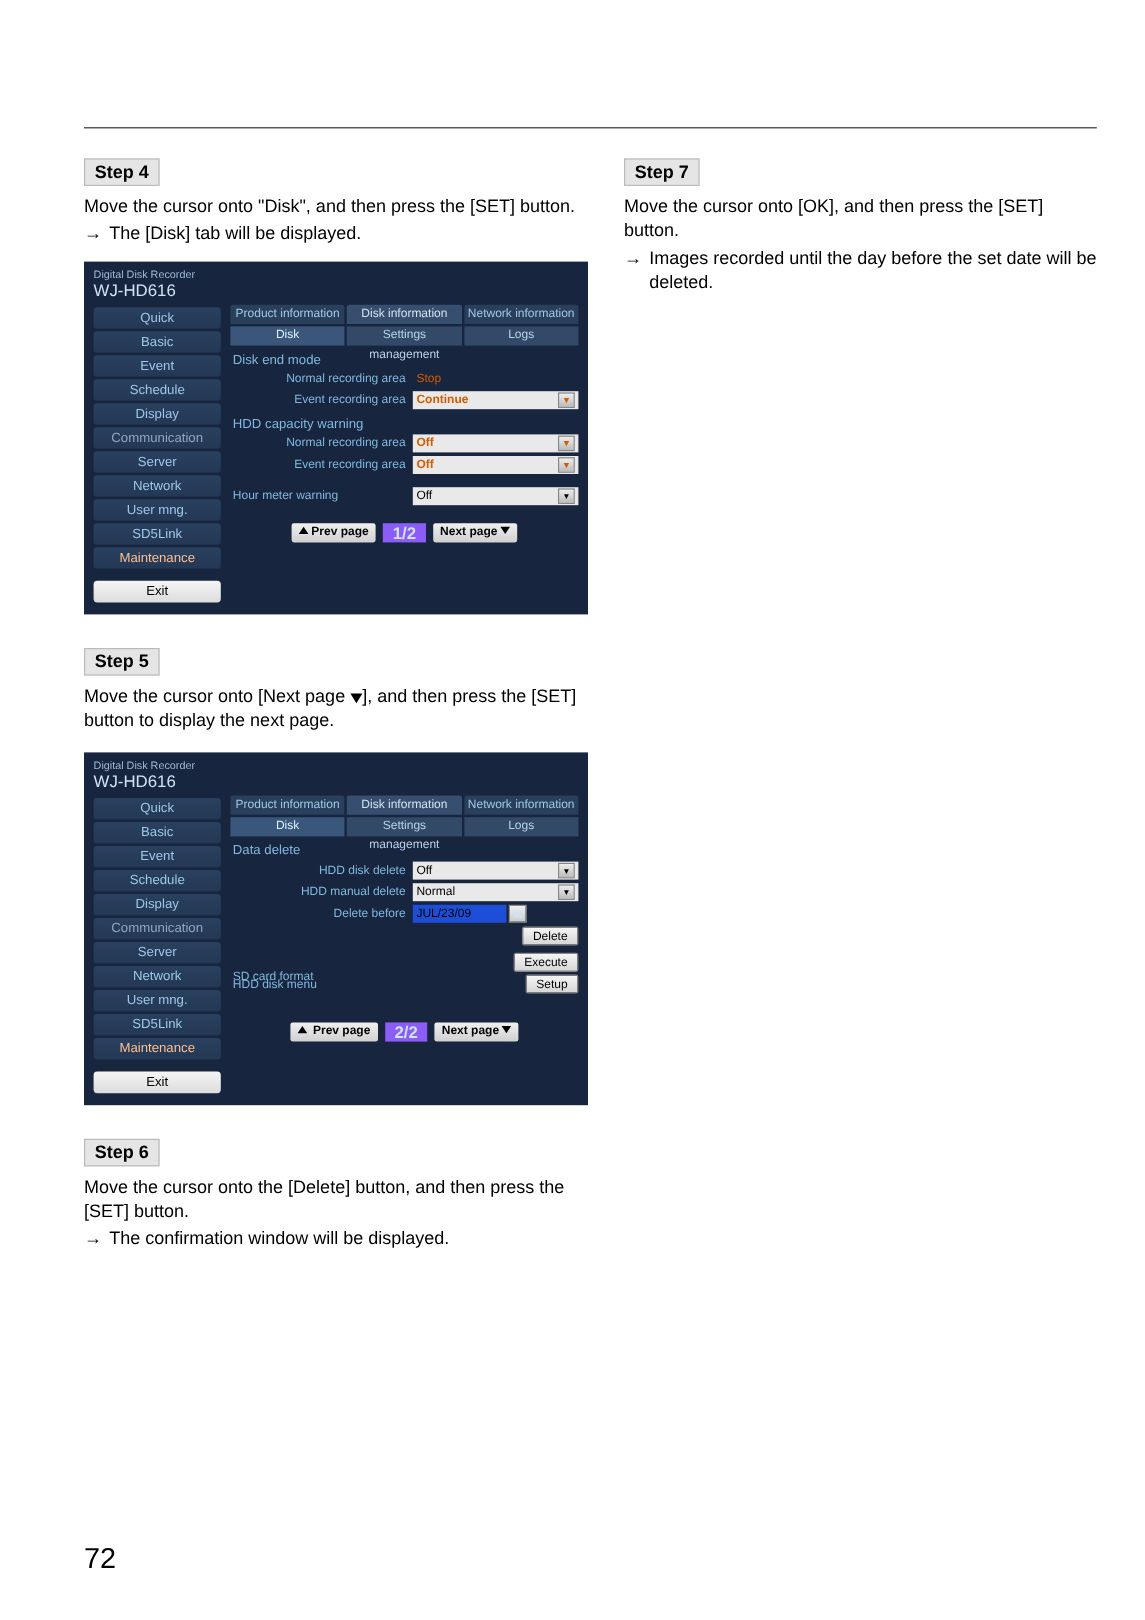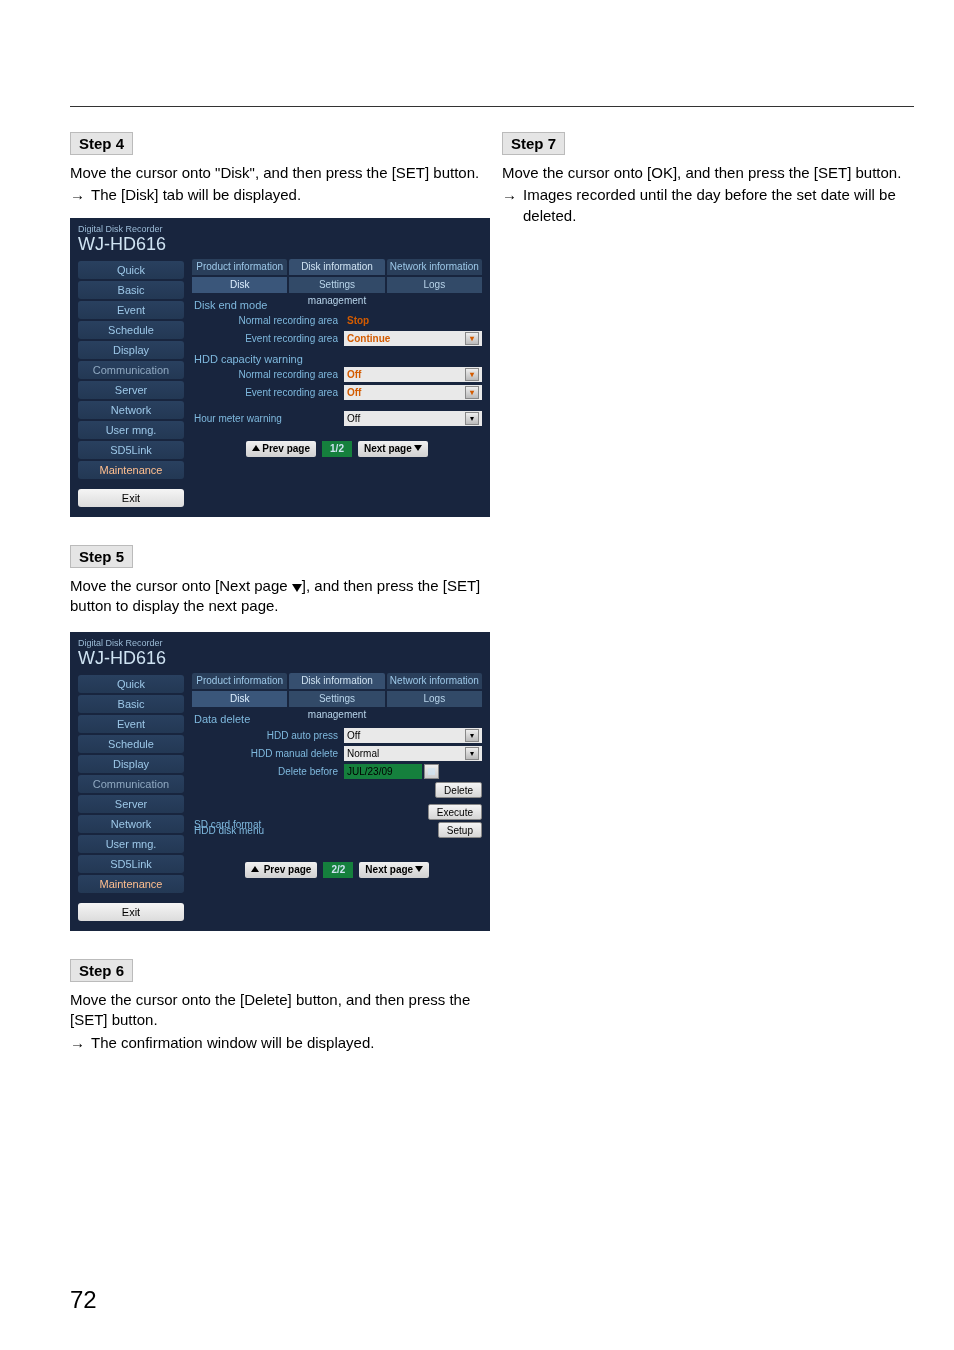--- a/index.html
+++ b/index.html
@@ -1,55 +1,55 @@
 <!DOCTYPE html>
 <html><head>
 <meta charset="utf-8">
 <style>
   * { box-sizing: border-box; margin: 0; padding: 0; }
   html, body { width: 954px; height: 1350px; background: #fff; font-family: Arial, Helvetica, sans-serif; color: #000; }
   .page { width: 954px; height: 1350px; position: relative; padding: 70px 40px 40px 70px; }
   .divider { position: absolute; left: 70px; right: 40px; top: 106px; border-top: 1px solid #333; }
-  .cols { display: flex; gap: 12px; margin-top: 62px; }
+  .cols { display: flex; gap: 30px; margin-top: 62px; }
   .col { width: 420px; }
   .step { display: inline-block; background: #e5e5e5; border: 1px solid #bbb; padding: 2px 8px 2px 8px; font-weight: bold; font-size: 15px; margin-bottom: 8px; }
   .body-text { font-size: 15px; line-height: 1.35; margin-bottom: 2px; }
   .arrow-line { display: flex; font-size: 15px; line-height: 1.35; }
   .arrow-line .arrow { margin: 0 6px 0 0; }
   .arrow-line .indent { display: block; }
   .panel { width: 420px; background: #18253e; color: #cfe3f2; font-size: 11px; margin: 12px 0 28px 0; padding: 6px 8px 10px 8px; position: relative; }
   .panel.small-gap { margin-top: 16px; }
   .product-line { font-size: 9px; color: #9bbbd6; }
-  .model { font-size: 18px; color: #cfe3f2; margin-bottom: 4px; }
+  .model { font-size: 14px; color: #cfe3f2; margin-bottom: 4px; }
   .panel-body { display: flex; }
   .sidebar { width: 106px; display: flex; flex-direction: column; gap: 2px; padding-top: 2px; }
   .side-item { height: 18px; line-height: 18px; text-align: center; font-size: 11px; color: #9dc8e8; background: linear-gradient(#29405f,#233854); border-radius: 3px; }
   .side-item.selected { color: #ffbf8f; }
   .side-item.highlight { color: #8fa8c0; }
   .exit-btn { height: 18px; line-height: 18px; text-align: center; background: linear-gradient(#f5f5f5,#dcdcdc); color: #000; border-radius: 3px; margin-top: 8px; font-size: 11px; }
   .content { flex: 1; padding-left: 8px; }
   .top-tabs { display: flex; gap: 2px; }
   .top-tab { flex: 1; height: 16px; line-height: 16px; text-align: center; font-size: 10px; background: #2a3f5b; color: #9dc8e8; border-radius: 2px 2px 0 0; }
   .top-tab.active { background: #364f6f; color: #cfe3f2; }
   .sub-tabs { display: flex; gap: 2px; margin-top: 2px; }
   .sub-tab { flex: 1; height: 16px; line-height: 16px; text-align: center; font-size: 10px; background: #324a68; color: #b8d4ea; }
   .sub-tab.active { background: #3a567a; color: #dff0ff; }
   .section-hdr { color: #7fb9de; font-size: 11px; margin: 6px 0 2px 2px; }
   .row { display: flex; align-items: center; height: 16px; margin-bottom: 2px; }
   .row .lbl { width: 152px; text-align: right; padding-right: 6px; color: #7fb9de; font-size: 10px; }
   .row .val { flex: 1; height: 15px; background: #e9e9e9; color: #000; font-size: 10px; padding: 0 3px; line-height: 15px; display: flex; align-items: center; justify-content: space-between; }
   .row .val.orange { color: #d35b00; font-weight: bold; text-align: center; }
   .row .val .dd-btn { width: 14px; height: 13px; background: linear-gradient(#eee,#bbb); border: 1px solid #888; display: flex; align-items: center; justify-content: center; font-size: 8px; }
-  .row .val.nodd { background: transparent; color: #d35b00; font-weight: bold; }
+  .row .val.nodd { background: transparent; color: #d35b00; font-weight: normal; }
   .btn-row { display: flex; justify-content: flex-end; gap: 4px; margin-top: 3px; }
   .ui-btn { height: 16px; line-height: 16px; padding: 0 8px; background: linear-gradient(#f5f5f5,#d6d6d6); color: #000; font-size: 10px; border: 1px solid #888; border-radius: 2px; }
   .pager { display: flex; justify-content: center; align-items: flex-end; gap: 6px; margin-top: 14px; font-weight: bold; }
   .pager .pbtn { height: 16px; line-height: 16px; padding: 0 6px; background: linear-gradient(#f0f0f0,#d0d0d0); color: #000; font-size: 10px; border-radius: 2px; }
-  .pager .pnum { height: 16px; line-height: 16px; padding: 0 8px; background: #15803d; color: #cfe3f2; font-size: 10px; }
-  .date-box { height: 15px; background: #15803d; color: #000; font-size: 10px; padding: 0 3px; line-height: 15px; width: 78px; display: inline-block; }
+  .pager .pnum { height: 16px; line-height: 16px; padding: 0 8px; background: #8b5cf6; color: #cfe3f2; font-size: 14px; }
+  .date-box { height: 15px; background: #1d4ed8; color: #000; font-size: 10px; padding: 0 3px; line-height: 15px; width: 78px; display: inline-block; }
   .cal-icon { width: 15px; height: 15px; background: linear-gradient(#eee,#ccc); border: 1px solid #888; display: inline-flex; align-items: center; justify-content: center; font-size: 9px; vertical-align: top; margin-left: 2px; }
   .page-number { position: absolute; left: 70px; bottom: 36px; font-size: 24px; }
   .tri-down { display:inline-block; width:0; height:0; border-left:5px solid transparent; border-right:5px solid transparent; border-top:8px solid #000; vertical-align: -1px;}
   .tri-up-sm { display:inline-block; width:0; height:0; border-left:4px solid transparent; border-right:4px solid transparent; border-bottom:6px solid #000; vertical-align: 1px; margin-right:2px;}
   .tri-dn-sm { display:inline-block; width:0; height:0; border-left:4px solid transparent; border-right:4px solid transparent; border-top:6px solid #000; vertical-align: 1px; margin-left:2px;}
 </style>
 </head>
 <body>
 
 <div class="page">
@@ -168,21 +168,21 @@
               <div class="top-tab active">Disk information</div>
               <div class="top-tab">Network information</div>
             </div>
             <div class="sub-tabs">
               <div class="sub-tab active">Disk</div>
               <div class="sub-tab">Settings management</div>
               <div class="sub-tab">Logs</div>
             </div>
             <div class="section-hdr">Data delete</div>
             <div class="row">
-              <div class="lbl">HDD auto press</div>
+              <div class="lbl">HDD disk delete</div>
               <div class="val">
                   <span>Off</span>
                   <span class="dd-btn">▾</span>
                 </div>
             </div>
             <div class="row">
               <div class="lbl">HDD manual delete</div>
               <div class="val">
                   <span>Normal</span>
                   <span class="dd-btn">▾</span>

